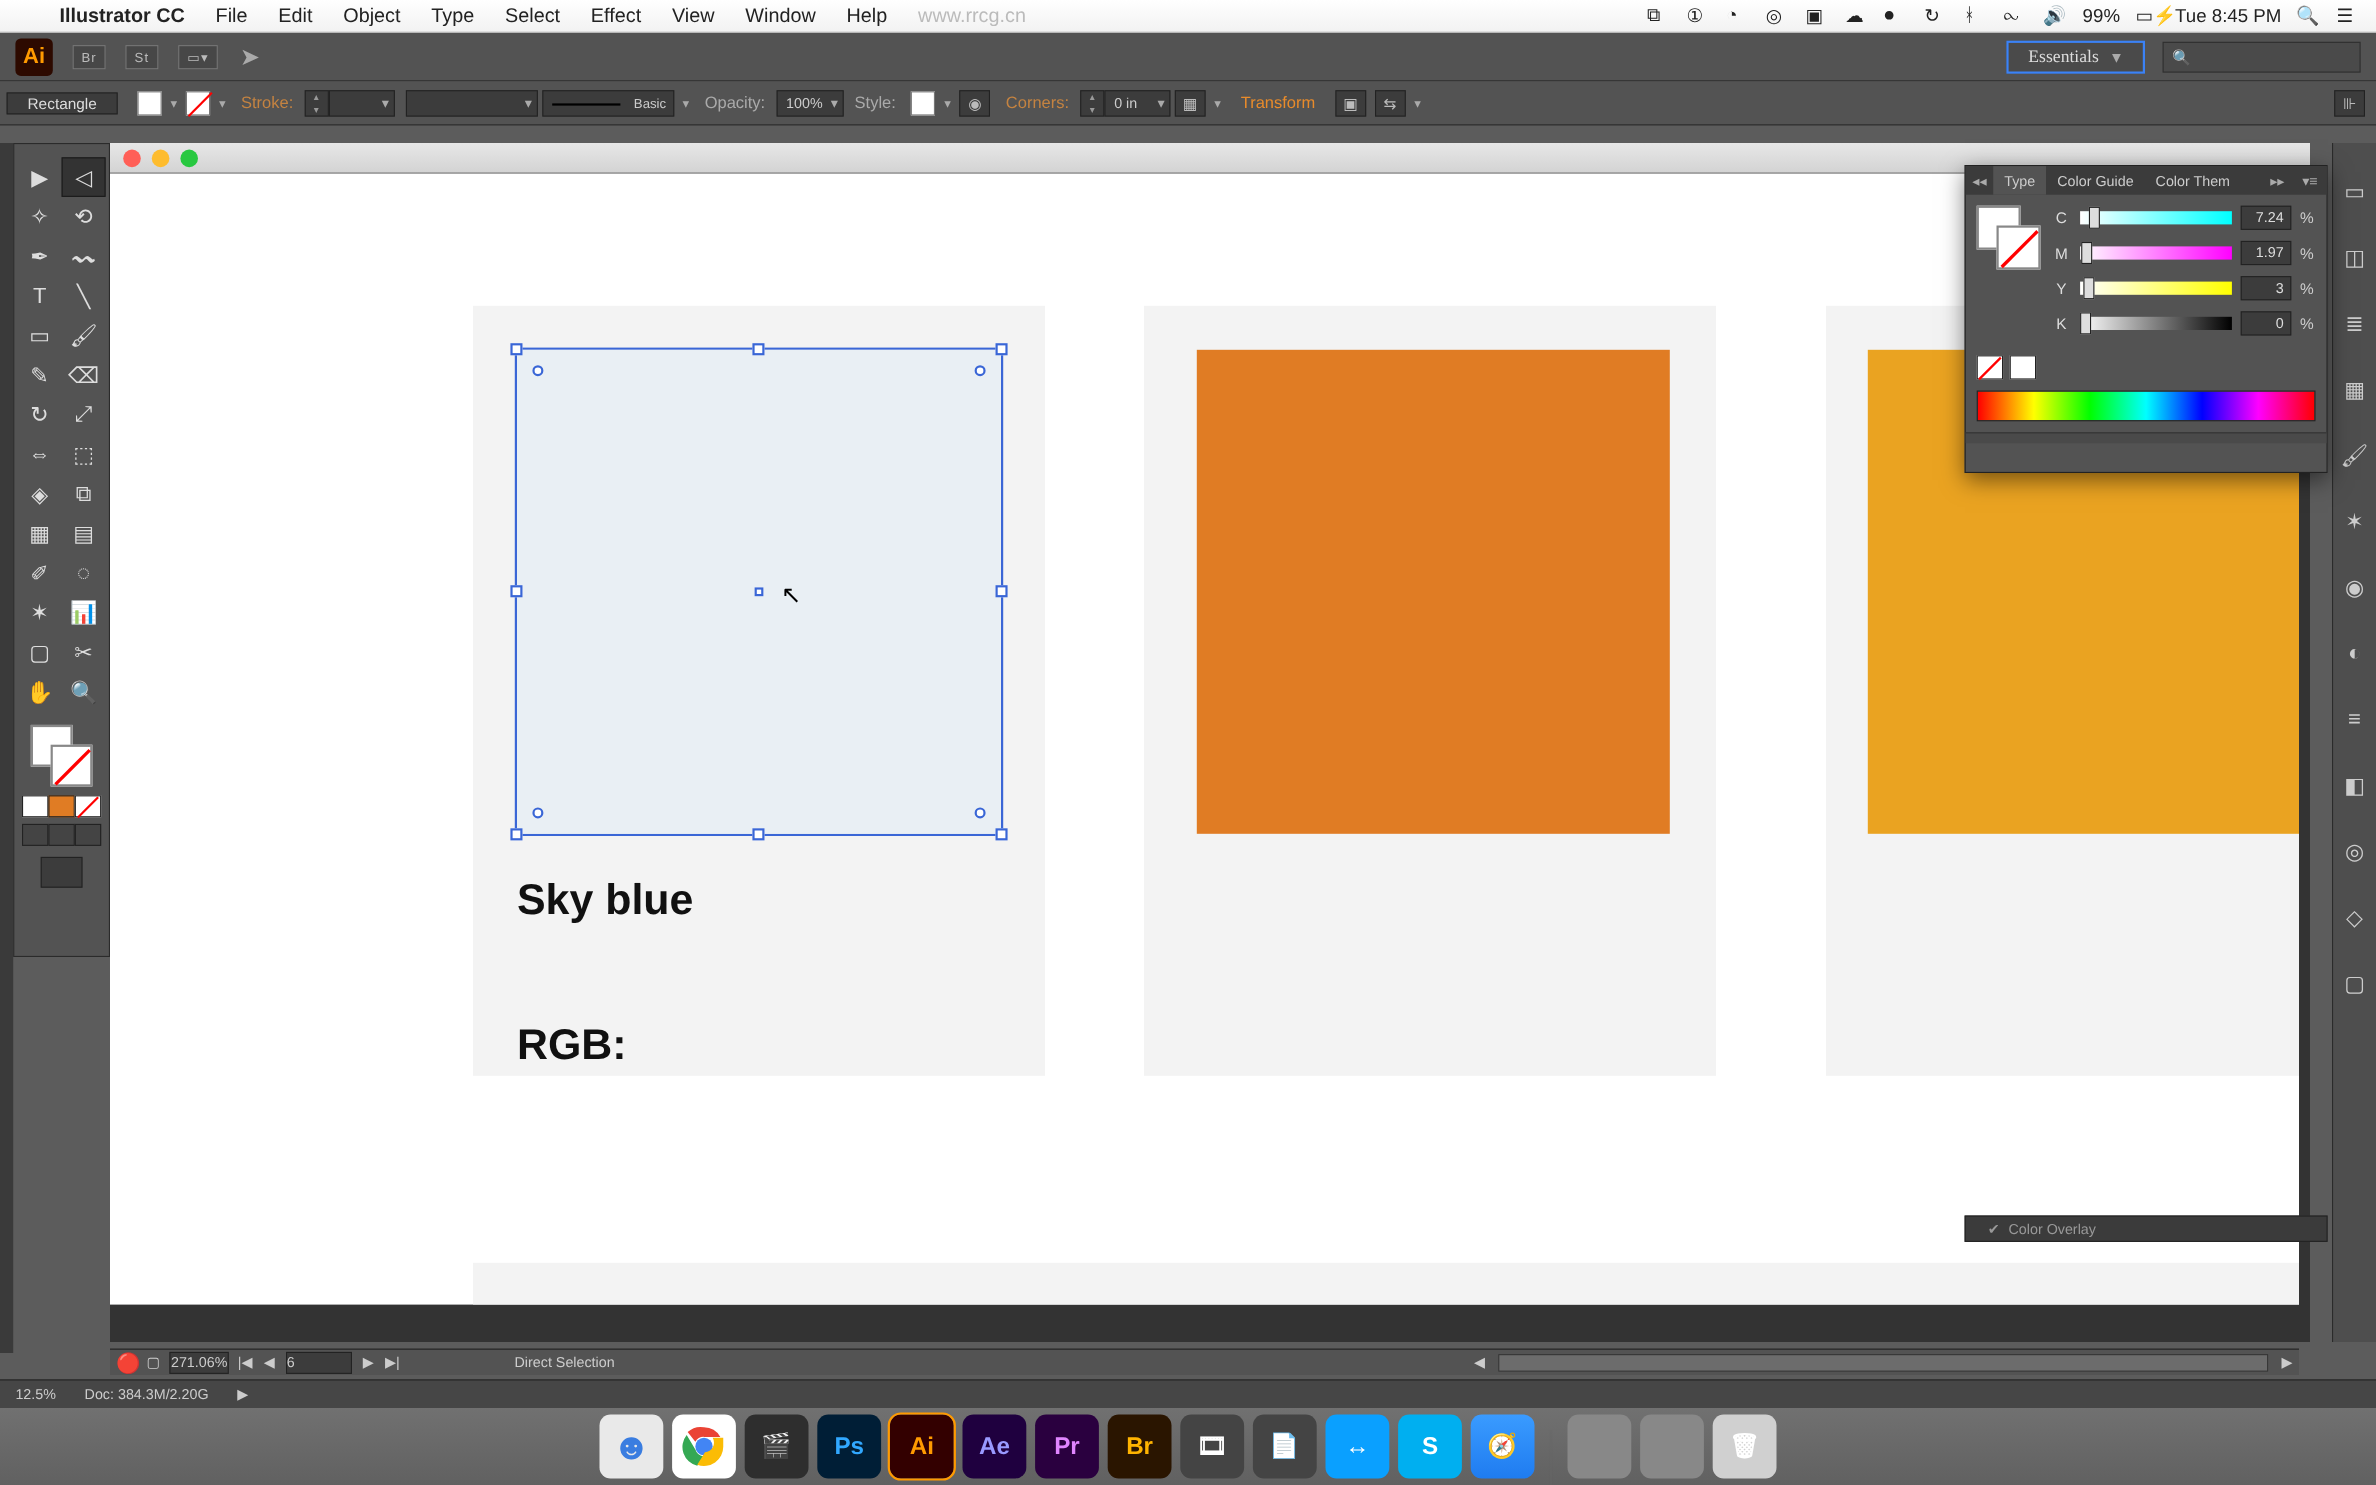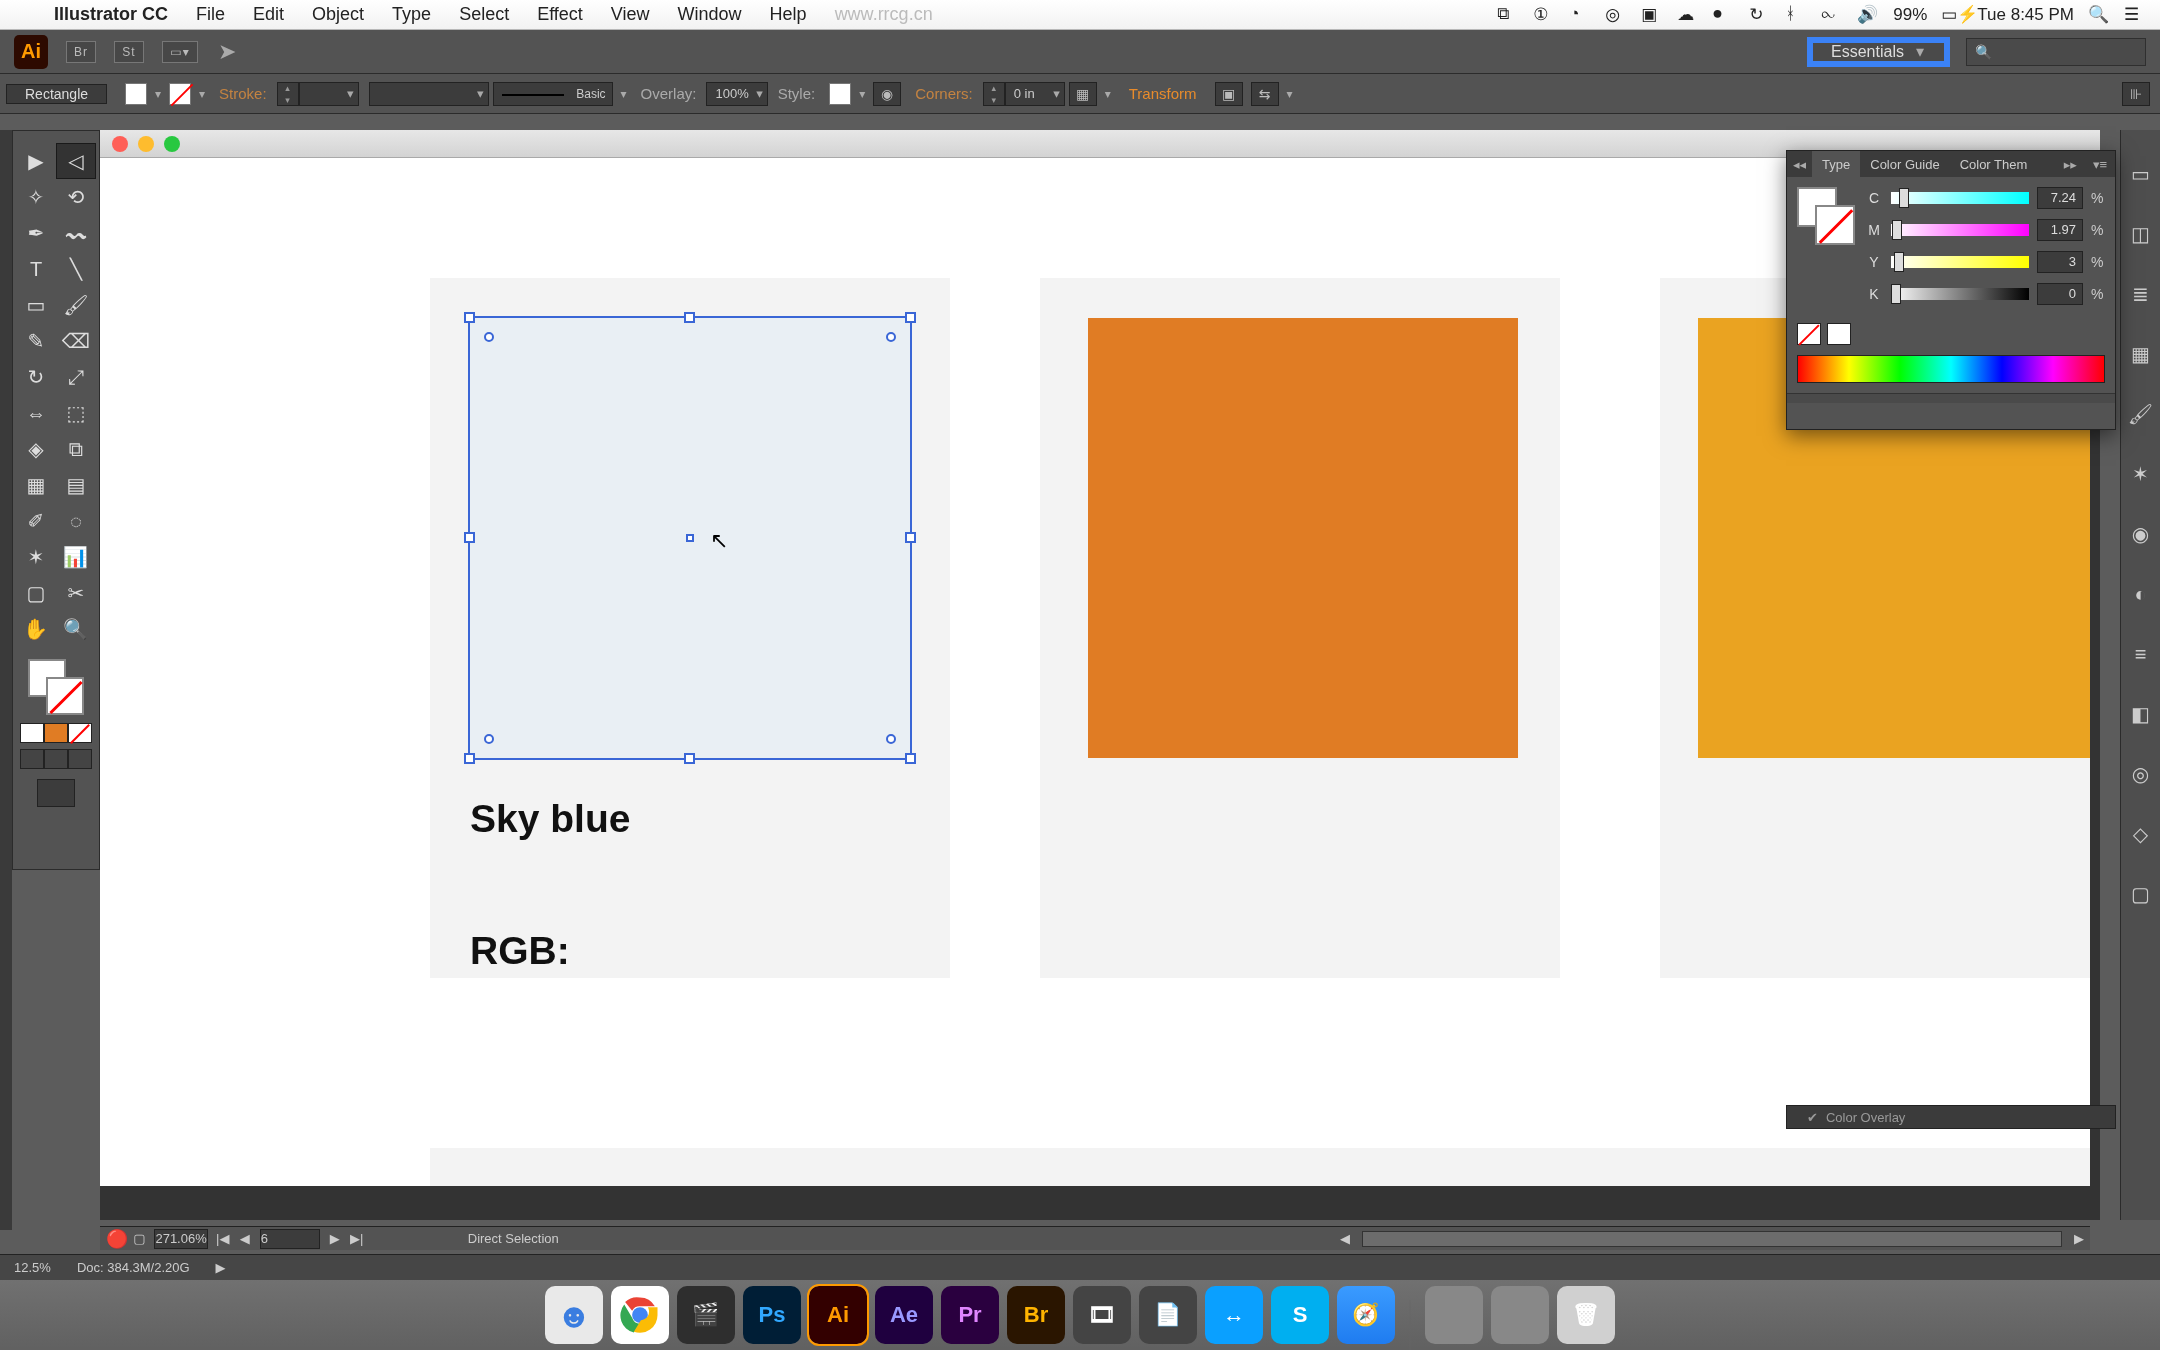--- a/index.html
+++ b/index.html
@@ -18,22 +18,22 @@
 
 #app-top { position: absolute; left: 0; top: 30px; width: 2160px; height: 44px;
   background: #535353; border-bottom: 1px solid #2b2b2b; display: flex; align-items: center; }
 #app-top .ai-logo { width: 34px; height: 34px; margin-left: 14px; background: #2d0a00; border-radius: 5px;
   color: #ff9a00; font-weight: 800; font-size: 20px; display: flex; align-items: center; justify-content: center; }
 #app-top .btn { margin-left: 18px; width: 30px; height: 22px; border: 1px solid #777; background: #474747;
   color: #bbb; font-size: 12px; display: flex; align-items: center; justify-content: center; letter-spacing: 1px; }
 #app-top .btn.split { width: 36px; }
 #app-top .arrow { margin-left: 20px; font-size: 22px; color: #aaa; }
 #app-top .spacer { flex: 1; }
-#app-top .workspace { color: #ddd; background: #4a4a4a; border: 6px solid #3b82f6; height: 30px;
-  padding: 0 20px 0 18px; display: flex; align-items: center; font-size: 16px; margin-right: 16px; }
+#app-top .workspace { color: #ddd; background: #4a4a4a; border: 2px solid #3b82f6; height: 30px;
+  padding: 0 20px 0 18px; display: flex; align-items: center; font-size: 16px; margin-right: 16px; font-family: Liberation Serif, serif; }
 #app-top .workspace:after { content: "▾"; margin-left: 12px; color: #aaa; }
 #app-top .search { width: 180px; height: 28px; background: #4a4a4a; border: 1px solid #2f2f2f;
   margin-right: 14px; display: flex; align-items: center; color: #bbb; font-size: 14px; padding-left: 8px; }
 
 
 #control { position: absolute; left: 0; top: 74px; width: 2160px; height: 40px;
   background: #535353; border-bottom: 1px solid #2b2b2b; display: flex; align-items: center;
   color: #ccc; font-size: 15px; }
 #control .tool-label { background: #3c3c3c; border: 1px solid #222; height: 20px; padding: 0 18px;
   display: flex; align-items: center; margin-left: 6px; margin-right: 14px; color: #ddd; font-size: 14px; }
@@ -216,21 +216,21 @@
   <div class="spin">
       <div>▴</div>
       <div>▾</div>
     </div>
   <div class="combo" style="min-width:60px"></div>
   <div class="combo" style="min-width:120px;margin-left:10px"></div>
   <div class="stroke-line">
       <span>Basic</span>
     </div>
   <div class="drop">▾</div>
-  <div class="label">Overlay:</div>
+  <div class="label">Opacity:</div>
   <div class="combo">100%</div>
   <div class="label">Style:</div>
   <div class="swatch" style="background:#fff"></div>
   <div class="drop">▾</div>
   <div class="icon-btn">◉</div>
   <div class="label orange">Corners:</div>
   <div class="spin">
       <div>▴</div>
       <div>▾</div>
     </div>

